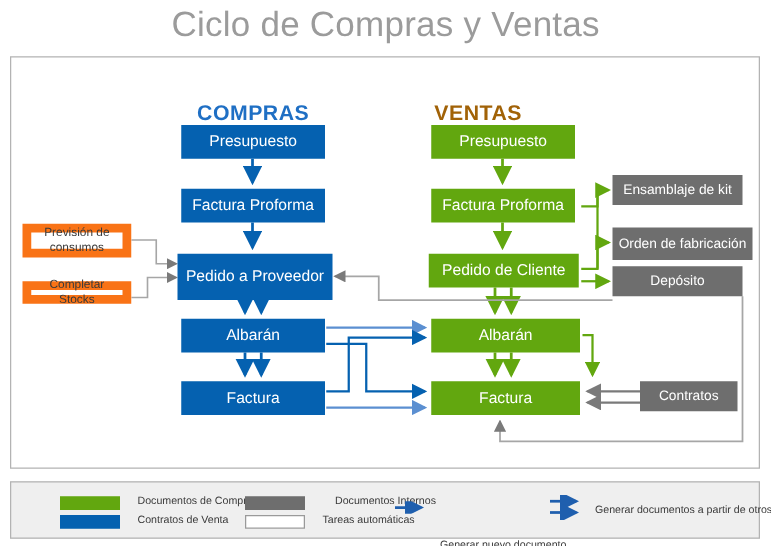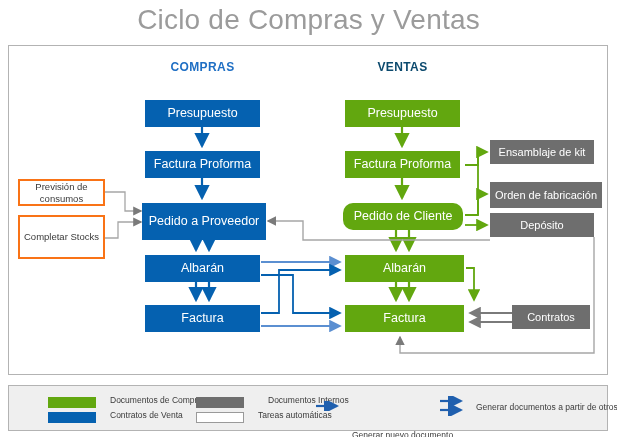--- a/index.html
+++ b/index.html
@@ -26,43 +26,44 @@
     box-sizing:border-box;
   }
   #legend{
     position:absolute;left:8px;top:385px;width:600px;height:46px;
     border:1px solid #b3b3b3;
     background:#efefef;
     box-sizing:border-box;
   }
   .col-head{
     position:absolute;
-    font-size:12px;
+    font-size:17px;
     font-weight:bold;
     letter-spacing:0.4px;
     text-align:center;
+    margin-top:21px;
   }
   #head-compras{left:145px;top:60px;width:115px;color:#1F6FC4;}
-  #head-ventas{left:345px;top:60px;width:115px;color:#0c4a6e;}
+  #head-ventas{left:325px;top:60px;width:115px;color:#a16207;}
 
   .node{
     position:absolute;
     box-sizing:border-box;
     display:flex;align-items:center;justify-content:center;
     color:#ffffff;
     font-size:12.5px;
     text-align:left;
     line-height:1.1;
   }
   .blue{background:#0561B0;}
   .green{background:#62A70F;}
   .gray{background:#6E6E6E;font-size:11px;}
   .white-task{
     position:absolute;box-sizing:border-box;
-    background:#ffffff;border:2px solid #f97316;
+    background:#ffffff;border:7px solid #f97316;
     display:flex;align-items:center;justify-content:center;
     color:#3a3a3a;font-size:9.5px;text-align:center;line-height:1.25;
   }
 
   
   #wires{position:absolute;left:0;top:0;width:617px;height:437px;pointer-events:none;}
 
   
   .lg-swatch{position:absolute;width:48px;height:11px;}
   .lg-swatch.outline{background:#ffffff;border:1px solid #9a9a9a;box-sizing:border-box;}
@@ -138,31 +139,31 @@
 </svg>
 
 <div class="node blue" style="left:145px;top:100px;width:115px;height:27px;">Presupuesto</div>
 <div class="node blue" style="left:145px;top:151px;width:115px;height:27px;">Factura Proforma</div>
 <div class="node blue" style="left:142px;top:203px;width:124px;height:37px;">Pedido a Proveedor</div>
 <div class="node blue" style="left:145px;top:255px;width:115px;height:27px;">Albarán</div>
 <div class="node blue" style="left:145px;top:305px;width:115px;height:27px;">Factura</div>
 
 <div class="node green" style="left:345px;top:100px;width:115px;height:27px;">Presupuesto</div>
 <div class="node green" style="left:345px;top:151px;width:115px;height:27px;">Factura Proforma</div>
-<div class="node green" style="left:343px;top:203px;width:120px;height:27px;border-radius:10px;">Pedido de Cliente</div>
+<div class="node green" style="left:343px;top:203px;width:120px;height:27px;">Pedido de Cliente</div>
 <div class="node green" style="left:345px;top:255px;width:119px;height:27px;">Albarán</div>
 <div class="node green" style="left:345px;top:305px;width:119px;height:27px;">Factura</div>
 
 <div class="node gray" style="left:490px;top:140px;width:104px;height:24px;">Ensamblaje de kit</div>
 <div class="node gray" style="left:490px;top:182px;width:112px;height:26px;">Orden de fabricación</div>
 <div class="node gray" style="left:490px;top:213px;width:104px;height:24px;">Depósito</div>
 <div class="node gray" style="left:512px;top:305px;width:78px;height:24px;">Contratos</div>
 
 <div class="white-task" style="left:18px;top:179px;width:87px;height:27px;">Previsión de consumos</div>
-<div class="white-task" style="left:18px;top:215px;width:87px;height:44px;">Completar Stocks</div>
+<div class="white-task" style="left:18px;top:225px;width:87px;height:18px;">Completar Stocks</div>
 
 <div id="legend"></div>
 
 <div class="lg-swatch" style="left:48px;top:397px;background:#62A70F;"></div>
 <div class="lg-text" style="left:110px;top:395px;">Documentos de Compra</div>
 
 <div class="lg-swatch" style="left:48px;top:412px;background:#0561B0;"></div>
 <div class="lg-text" style="left:110px;top:410px;">Contratos de Venta</div>
 
 <div class="lg-swatch" style="left:196px;top:397px;background:#6E6E6E;"></div>

